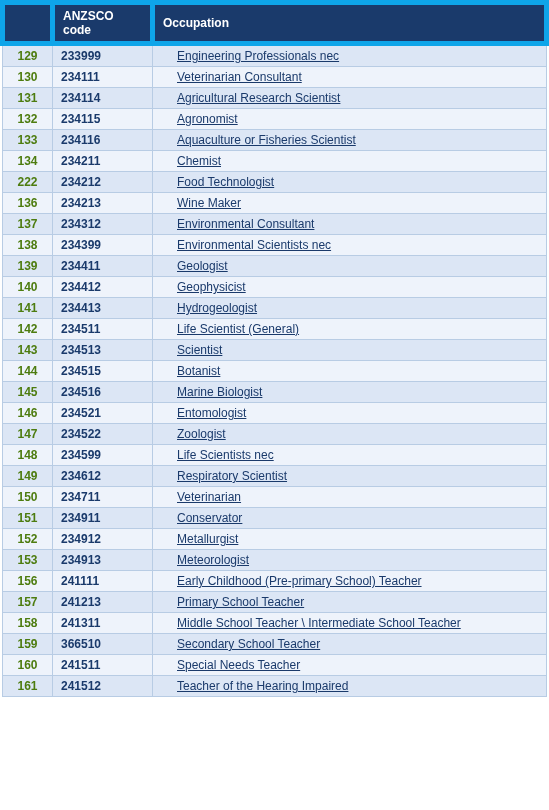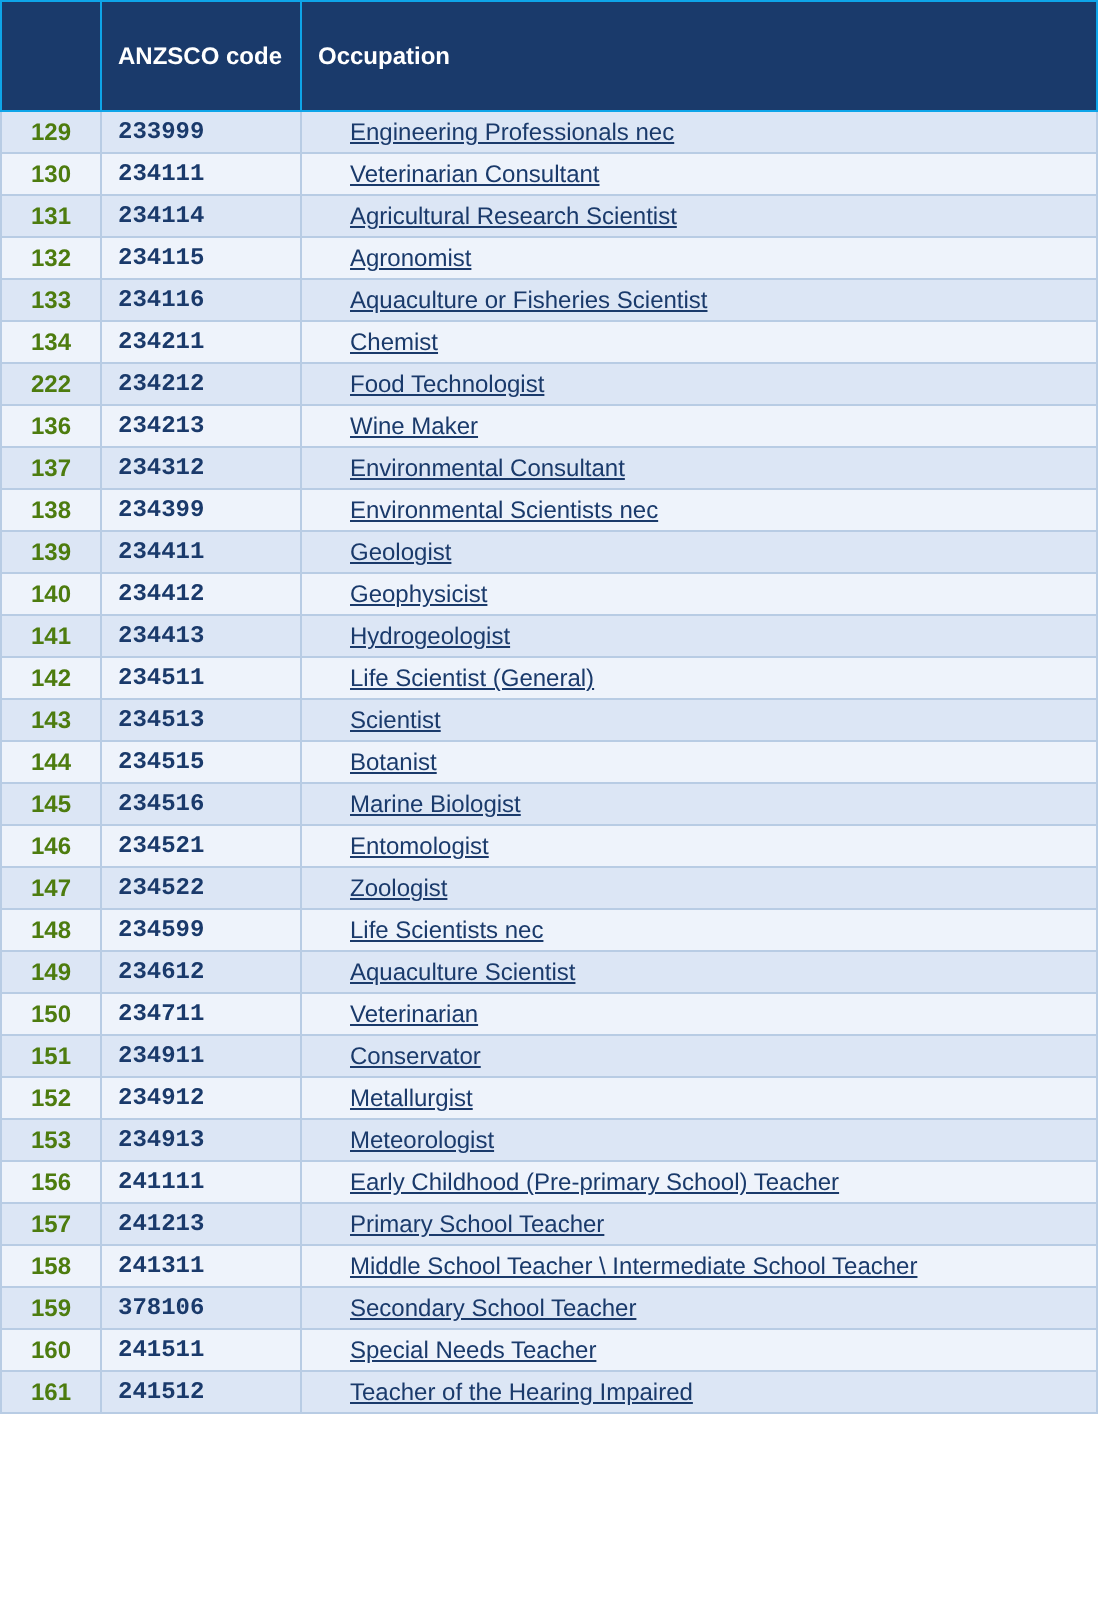--- a/index.html
+++ b/index.html
@@ -15,25 +15,25 @@
     }
     table {
       width: 100%;
       border-collapse: collapse;
     }
     thead tr {
       background-color: #1a3a6b;
       color: #fff;
     }
     thead th {
-      padding: 20px 8px;
+      padding: 4px 8px;
       text-align: left;
       font-size: 12px;
       font-weight: bold;
-      border: 1px solid #0ea5e9;
+      border: 5px solid #0ea5e9;
       margin-top: 20px;
     }
     tbody tr:nth-child(odd) {
       background-color: #dce6f5;
     }
     tbody tr:nth-child(even) {
       background-color: #eef3fb;
     }
     tbody td {
       padding: 3px 8px;
@@ -43,21 +43,20 @@
     tbody td:first-child {
       text-align: center;
       font-weight: bold;
       color: #4d7c0f;
       width: 50px;
     }
     tbody td:nth-child(2) {
       color: #1a3a6b;
       font-weight: bold;
       width: 100px;
-      font-family: Liberation Mono, monospace;
     }
     tbody td:nth-child(3) a {
       color: #1a3a6b;
       text-decoration: underline;
       cursor: pointer;
       margin-left: 16px;
     }
   </style>
 </head>
 <body>
@@ -167,21 +166,21 @@
         <td><a href="#">Zoologist</a></td>
       </tr>
       <tr>
         <td>148</td>
         <td>234599</td>
         <td><a href="#">Life Scientists nec</a></td>
       </tr>
       <tr>
         <td>149</td>
         <td>234612</td>
-        <td><a href="#">Aquaculture Scientist</a></td>
+        <td><a href="#">Respiratory Scientist</a></td>
       </tr>
       <tr>
         <td>150</td>
         <td>234711</td>
         <td><a href="#">Veterinarian</a></td>
       </tr>
       <tr>
         <td>151</td>
         <td>234911</td>
         <td><a href="#">Conservator</a></td>
@@ -206,21 +205,21 @@
         <td>241213</td>
         <td><a href="#">Primary School Teacher</a></td>
       </tr>
       <tr>
         <td>158</td>
         <td>241311</td>
         <td><a href="#">Middle School Teacher \ Intermediate School Teacher</a></td>
       </tr>
       <tr>
         <td>159</td>
-        <td>378106</td>
+        <td>366510</td>
         <td><a href="#">Secondary School Teacher</a></td>
       </tr>
       <tr>
         <td>160</td>
         <td>241511</td>
         <td><a href="#">Special Needs Teacher</a></td>
       </tr>
       <tr>
         <td>161</td>
         <td>241512</td>

